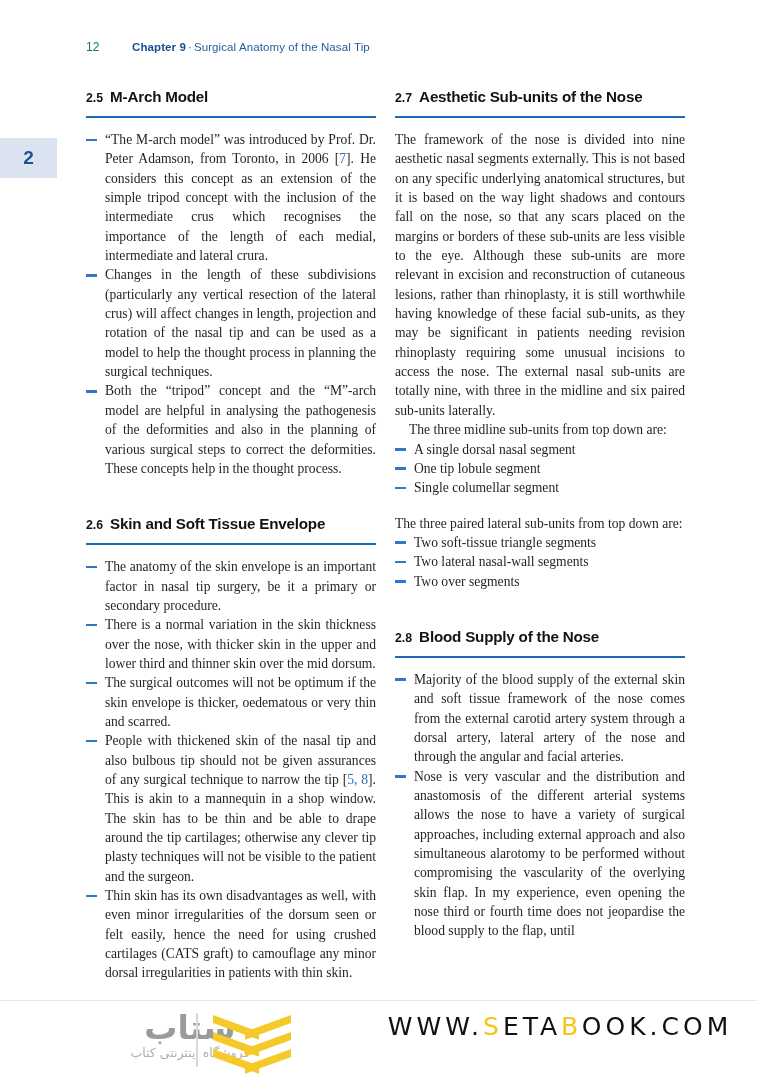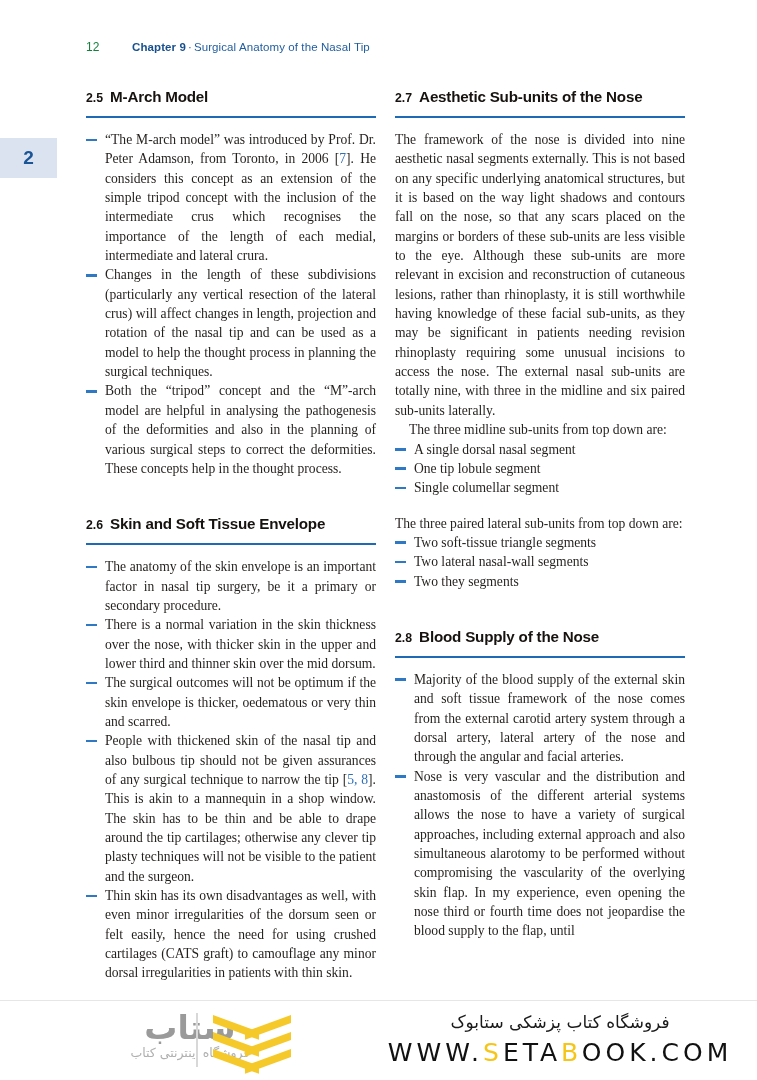--- a/index.html
+++ b/index.html
@@ -335,21 +335,21 @@
         <li class="nojust">Single columellar segment</li>
       </ul>
 
       <div class="gap-md"></div>
 
       <p class="para">The three paired lateral sub-units from top down are:</p>
 
       <ul class="dashlist">
         <li class="nojust">Two soft-tissue triangle segments</li>
         <li class="nojust">Two lateral nasal-wall segments</li>
-        <li class="nojust">Two they segments</li>
+        <li class="nojust">Two over segments</li>
       </ul>
     </div>
 
     <div class="gap-lg"></div>
 
     <div class="sect">
       <span class="sect-head">
         <span class="sect-num">2.8</span><span>Blood Supply of the Nose</span>
       </span>
       <span class="sect-rule"></span>
@@ -374,18 +374,17 @@
 
     <div class="divider-v"></div>
 
     <div class="logo-chevrons">
       <div class="chev chev1"></div>
       <div class="chev chev2"></div>
       <div class="chev chev3"></div>
     </div>
 
     <div class="logo-right">
-      <div class="site-fa">فروشگاه کتاب پزشکی ستابوک</div>
       <div class="site-url"><span>WWW.</span><span class="g">S</span><span>ETA</span><span class="g">B</span><span>OOK.COM</span></div>
     </div>
 
   </div>
 </div>
 
 </body></html>

